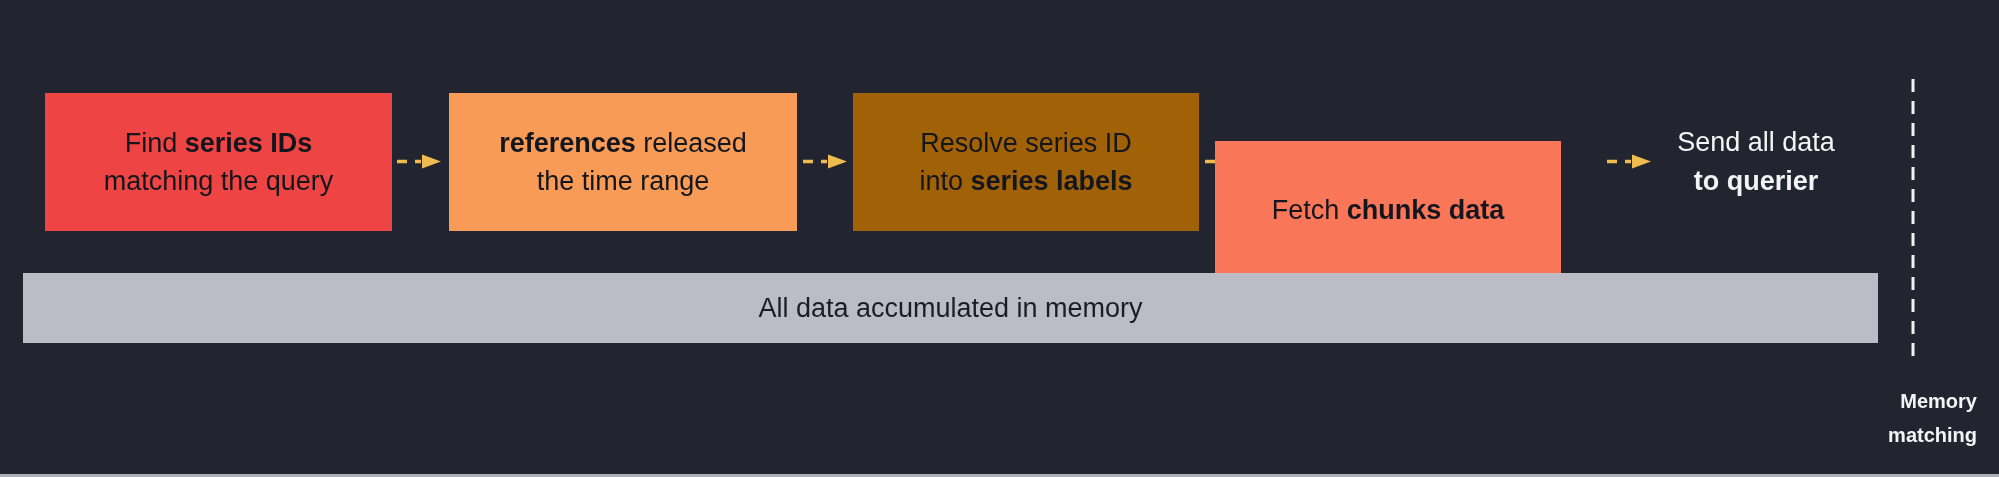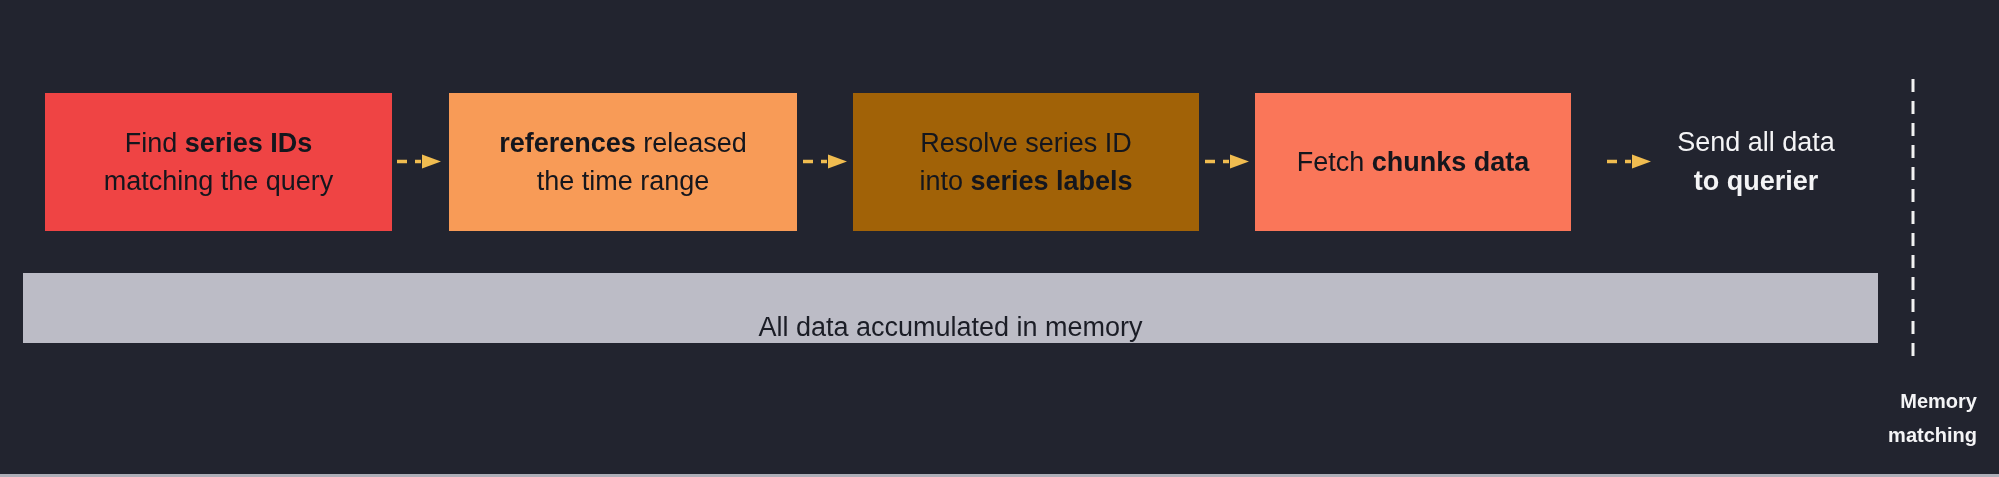--- a/index.html
+++ b/index.html
@@ -20,21 +20,21 @@
     justify-content: center;
     text-align: center;
     color: var(--box-text, #14161D);
     font-size: 27px;
     line-height: 38px;
   }
   .box b { font-weight: bold; }
   .box1 { left: 45px;   width: 347px; }
   .box2 { left: 449px;  width: 348px; }
   .box3 { left: 853px;  width: 346px; }
-  .box4 { left: 1255px; width: 316px; }
+  .box4 { left: 1215px; width: 346px; margin-top: 48px; }
   .arrow {
     position: absolute;
     top: 152px;
   }
   .arrow line { stroke: var(--arrow, #F0BC50); stroke-width: 3.5; stroke-dasharray: 10 8; }
   .arrow polygon { fill: var(--arrow, #F0BC50); }
   .arrow1 { left: 395px; }
   .arrow2 { left: 801px; }
   .arrow3 { left: 1203px; }
   .arrow4 { left: 1605px; }
@@ -55,21 +55,21 @@
   }
   .send-text .line2 { font-weight: bold; }
   .memory-bar {
     position: absolute;
     left: 23px;
     top: 273px;
     width: 1855px;
     height: 70px;
     background: var(--bar-bg, #BCBCC6);
     display: flex;
-    align-items: flex-end;
+    align-items: center;
     justify-content: center;
     color: var(--bar-text, #1B1D26);
     font-size: 27px;
   }
   .release-divider {
     position: absolute;
     left: 1911px;
     top: 79px;
   }
   .release-divider line { stroke: var(--divider, #F2F2F2); stroke-width: 3; stroke-dasharray: 13 9; }

